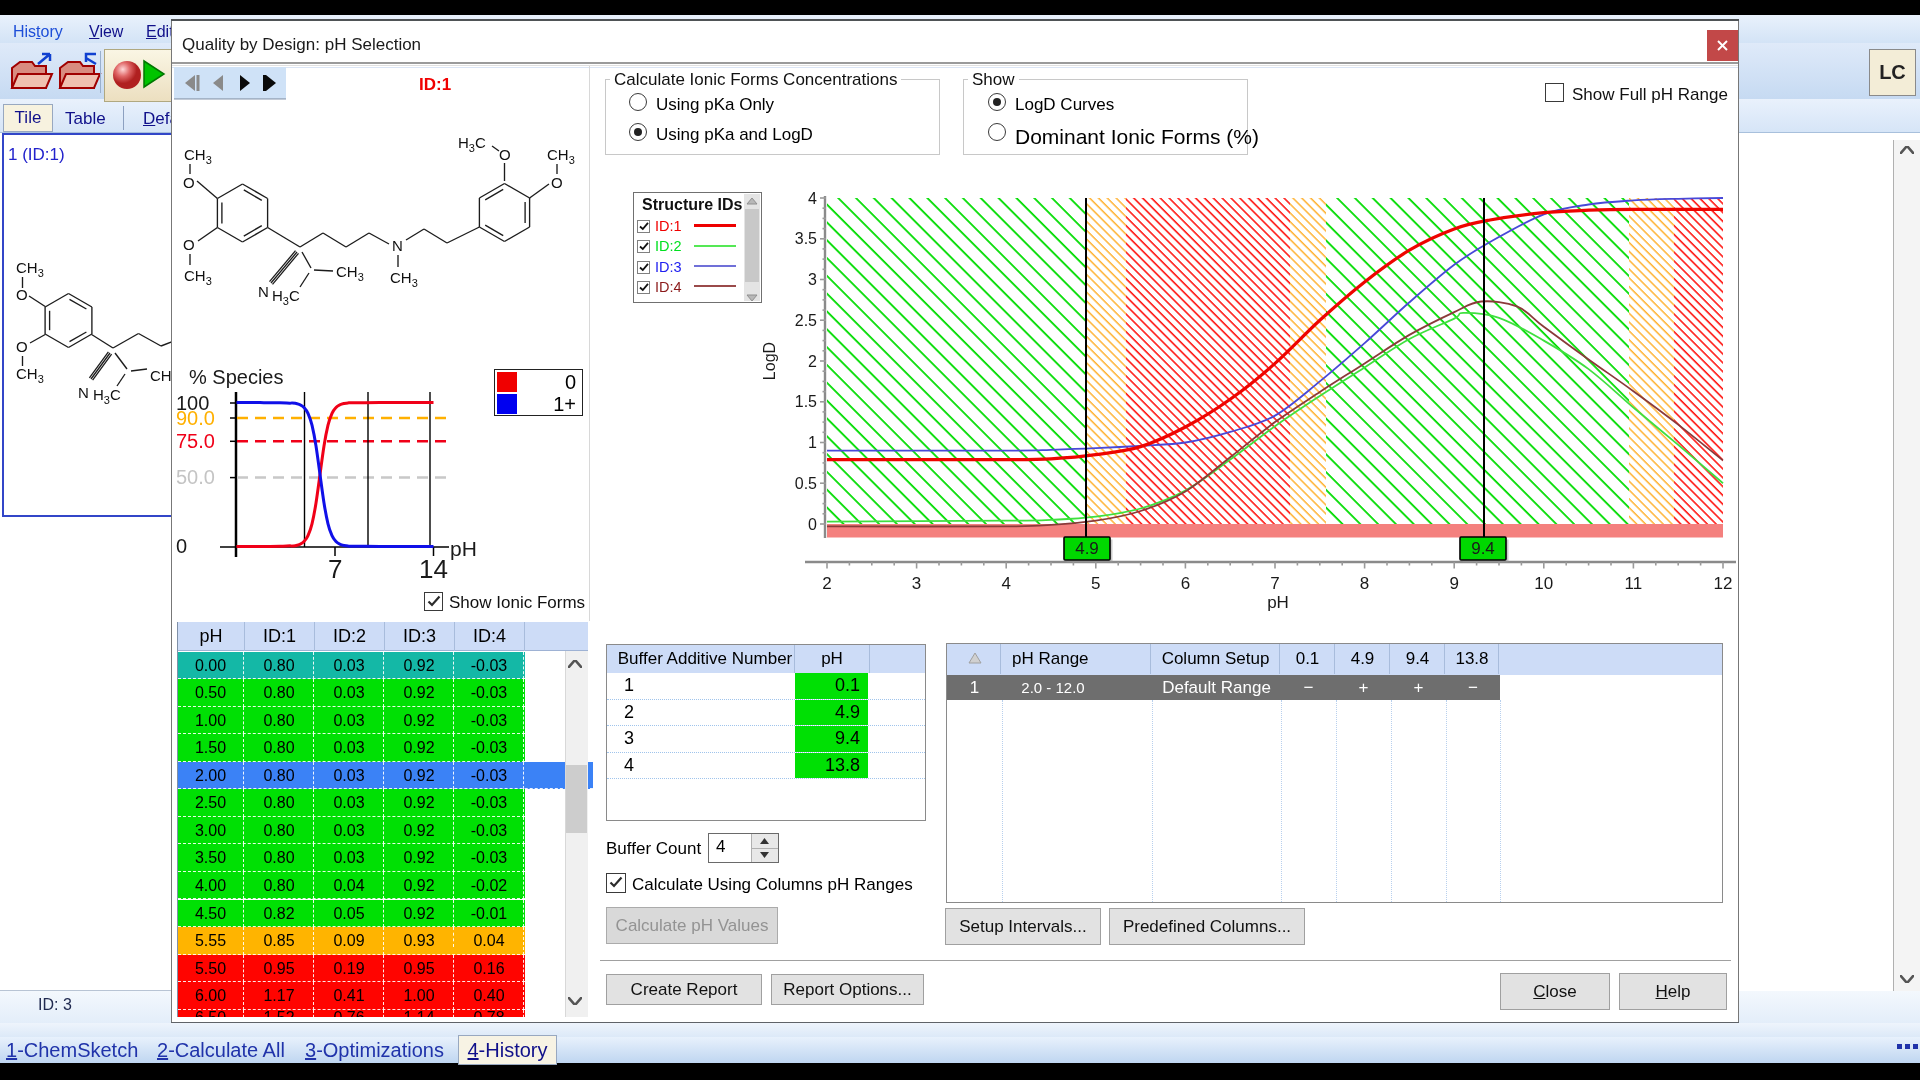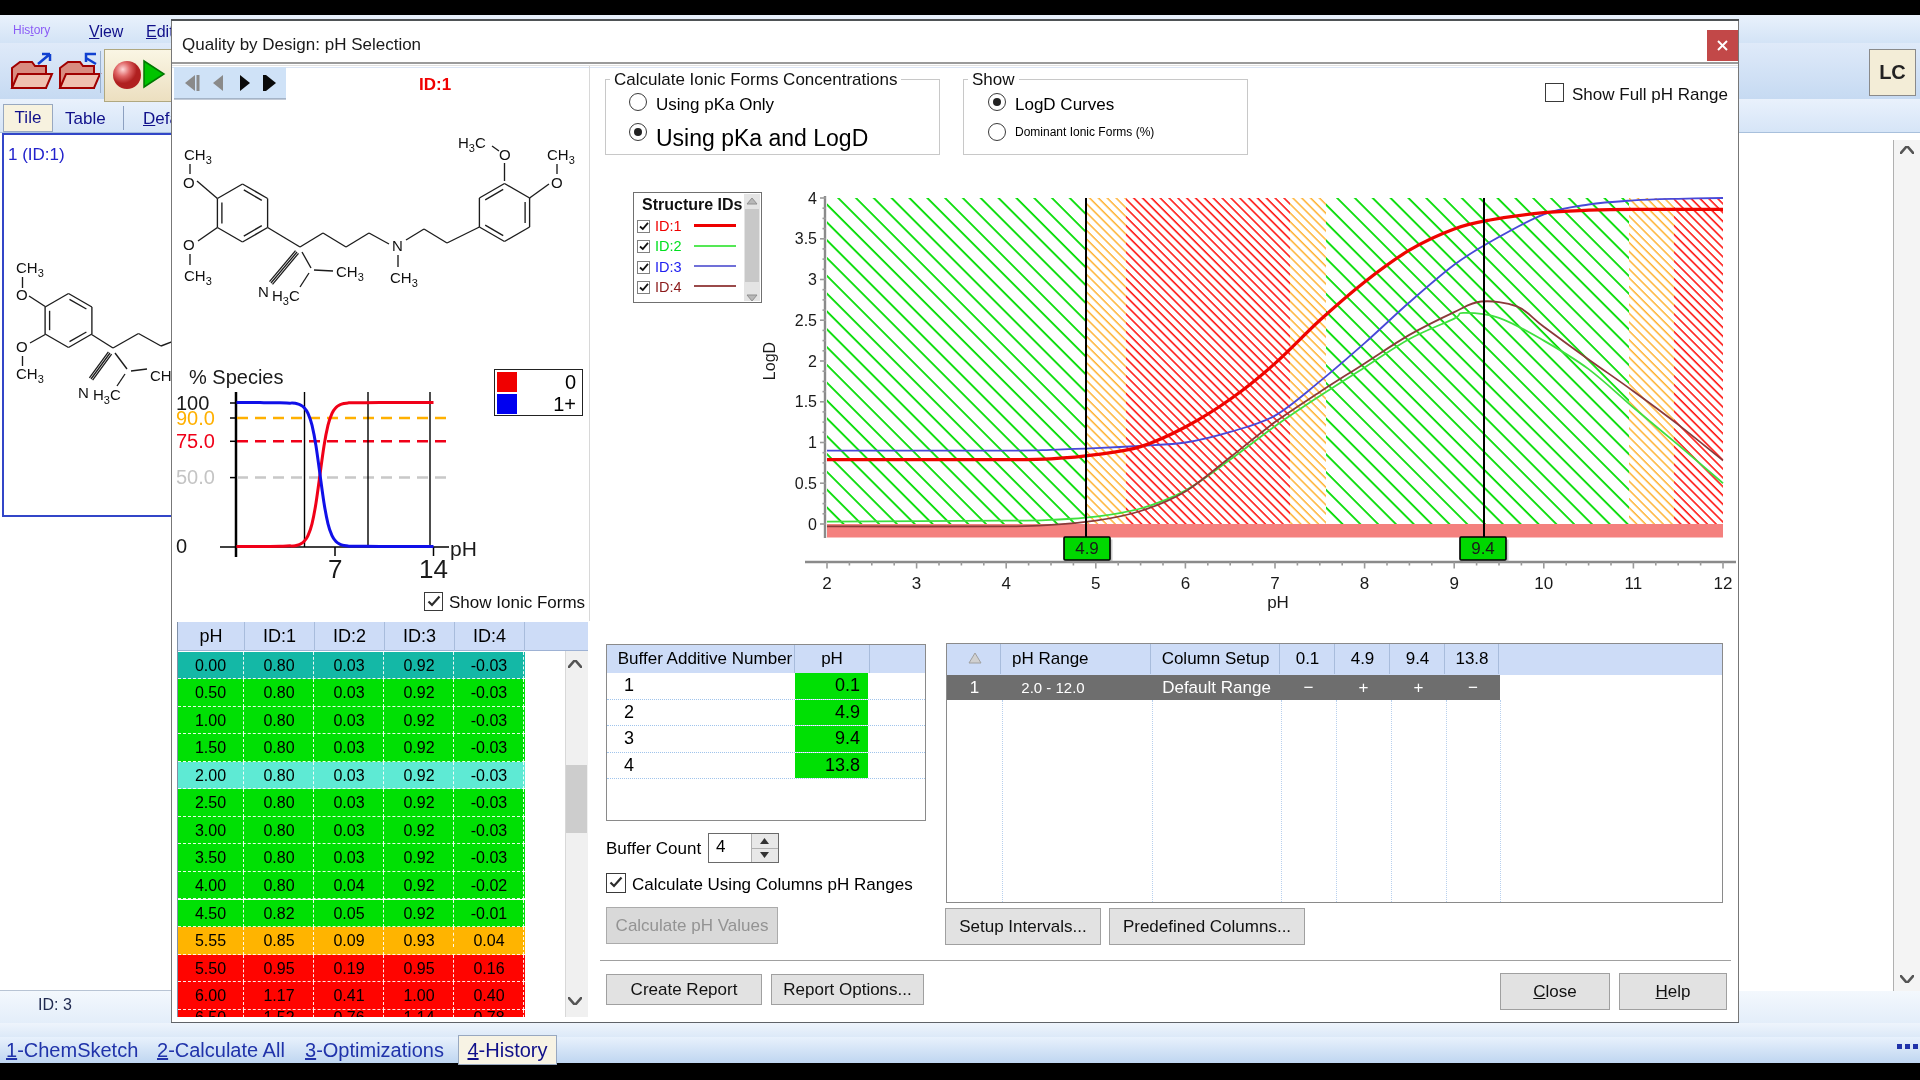--- a/index.html
+++ b/index.html
@@ -10,21 +10,21 @@
 
 <div class="abs" style="left:0;top:0;width:1920px;height:15px;background:#000"></div>
 <div class="abs" style="left:0;top:1063px;width:1920px;height:17px;background:#000"></div>
 <div class="abs" style="left:0;top:15px;width:1920px;height:28px;background:linear-gradient(#e9f1fc,#d3e3f6)"></div>
 <div class="abs" style="left:0;top:43px;width:1920px;height:56px;background:linear-gradient(#dfeaf9,#c6daf2)"></div>
 <div class="abs" style="left:0;top:99px;width:1920px;height:34px;background:linear-gradient(#e9f1fc,#d6e5f7);border-bottom:1px solid #a8c0dc;box-sizing:border-box"></div>
 <div class="abs" style="left:0;top:133px;width:1920px;height:858px;background:#fff"></div>
 <div class="abs" style="left:0;top:991px;width:1920px;height:46px;background:linear-gradient(#f3f8fd,#dce9f8)"></div>
 <div class="abs" style="left:0;top:1037px;width:1920px;height:26px;background:linear-gradient(#e8f1fc,#bfd6f1)"></div>
 
-<div class="abs" style="left:13px;top:23px;font-size:12px;color:#8b5cf6">His<u>t</u>ory</div>
+<div class="abs" style="left:13px;top:23px;font-size:16px;color:#1d4ed8">His<u>t</u>ory</div>
 <div class="abs" style="left:89px;top:23px;font-size:16px;color:#10108a"><u>V</u>iew</div>
 <div class="abs" style="left:146px;top:23px;font-size:16px;color:#10108a"><u>E</u>dit</div>
 <svg style="position:absolute;left:8px;top:50px" width="95" height="48" viewBox="0 0 95 48">
 <g stroke="#a00000" stroke-width="2" fill="#e8a9a0">
 <path d="M4 18 L12 12 L24 12 L27 16 L38 16 L38 38 L4 38 Z" fill="#d98c80"></path>
 <path d="M4 38 L10 24 L44 24 L38 38 Z" fill="#f0c0b0"></path>
 </g>
 <g stroke="#1040d0" stroke-width="2.5" fill="none">
 <path d="M30 14 L42 4 M42 4 L34 4 M42 4 L42 11"></path>
 </g>
@@ -267,21 +267,21 @@
     <div style="position:absolute;left:207px;top:0;width:68px;height:27.55px;border-right:1px dashed rgba(255,255,255,0.9);text-align:center;line-height:27.55px">0.92</div>
     <div style="position:absolute;left:277px;top:0;width:68px;height:27.55px;border-right:1px dashed rgba(255,255,255,0.9);text-align:center;line-height:27.55px">-0.03</div>
   </div>
 <div style="position:absolute;left:178px;top:734.1px;width:347px;height:27.55px;background:#00e004;border-bottom:1px dashed rgba(255,255,255,0.9);box-sizing:border-box">
     <div style="position:absolute;left:0px;top:0;width:65px;height:27.55px;border-right:1px dashed rgba(255,255,255,0.9);text-align:center;line-height:27.55px">1.50</div>
     <div style="position:absolute;left:67px;top:0;width:68px;height:27.55px;border-right:1px dashed rgba(255,255,255,0.9);text-align:center;line-height:27.55px">0.80</div>
     <div style="position:absolute;left:137px;top:0;width:68px;height:27.55px;border-right:1px dashed rgba(255,255,255,0.9);text-align:center;line-height:27.55px">0.03</div>
     <div style="position:absolute;left:207px;top:0;width:68px;height:27.55px;border-right:1px dashed rgba(255,255,255,0.9);text-align:center;line-height:27.55px">0.92</div>
     <div style="position:absolute;left:277px;top:0;width:68px;height:27.55px;border-right:1px dashed rgba(255,255,255,0.9);text-align:center;line-height:27.55px">-0.03</div>
   </div>
-<div style="position:absolute;left:178px;top:761.7px;width:347px;height:27.55px;background:#5eead4;border-bottom:1px dashed rgba(255,255,255,0.9);box-sizing:border-box">
+<div style="position:absolute;left:178px;top:761.7px;width:415px;height:27.55px;background:#3b82f6;border-bottom:1px dashed rgba(255,255,255,0.9);box-sizing:border-box">
     <div style="position:absolute;left:0px;top:0;width:65px;height:27.55px;border-right:1px dashed rgba(255,255,255,0.9);text-align:center;line-height:27.55px">2.00</div>
     <div style="position:absolute;left:67px;top:0;width:68px;height:27.55px;border-right:1px dashed rgba(255,255,255,0.9);text-align:center;line-height:27.55px">0.80</div>
     <div style="position:absolute;left:137px;top:0;width:68px;height:27.55px;border-right:1px dashed rgba(255,255,255,0.9);text-align:center;line-height:27.55px">0.03</div>
     <div style="position:absolute;left:207px;top:0;width:68px;height:27.55px;border-right:1px dashed rgba(255,255,255,0.9);text-align:center;line-height:27.55px">0.92</div>
     <div style="position:absolute;left:277px;top:0;width:68px;height:27.55px;border-right:1px dashed rgba(255,255,255,0.9);text-align:center;line-height:27.55px">-0.03</div>
   </div>
 <div style="position:absolute;left:178px;top:789.2px;width:347px;height:27.55px;background:#00e004;border-bottom:1px dashed rgba(255,255,255,0.9);box-sizing:border-box">
     <div style="position:absolute;left:0px;top:0;width:65px;height:27.55px;border-right:1px dashed rgba(255,255,255,0.9);text-align:center;line-height:27.55px">2.50</div>
     <div style="position:absolute;left:67px;top:0;width:68px;height:27.55px;border-right:1px dashed rgba(255,255,255,0.9);text-align:center;line-height:27.55px">0.80</div>
     <div style="position:absolute;left:137px;top:0;width:68px;height:27.55px;border-right:1px dashed rgba(255,255,255,0.9);text-align:center;line-height:27.55px">0.03</div>
@@ -353,29 +353,29 @@
     <polyline points="0,0 7.0,8 14,0" fill="none" stroke="#555" stroke-width="2.6"></polyline>
   </svg>
 
 <div class="abs" style="left:605px;top:79px;width:333px;height:74px;border:1px solid #c8c8c8"></div>
 <div class="abs" style="left:610px;top:70px;background:#fff;padding:0 4px;font-size:17px;color:#111">Calculate Ionic Forms Concentrations</div>
 <div style="position:absolute;left:629px;top:93px;width:16px;height:16px;border:1.6px solid #3a3a3a;border-radius:50%;background:#fff"></div>
 <div class="abs" style="left:656px;top:95px;font-size:17px">Using pKa Only</div>
 <div style="position:absolute;left:629px;top:123px;width:16px;height:16px;border:1.6px solid #3a3a3a;border-radius:50%;background:#fff">
     <div style="position:absolute;left:4px;top:4px;width:8px;height:8px;border-radius:50%;background:#222"></div>
   </div>
-<div class="abs" style="left:656px;top:125px;font-size:23px">Using pKa and LogD</div>
+<div class="abs" style="left:656px;top:125px;font-size:17px">Using pKa and LogD</div>
 <div class="abs" style="left:963px;top:79px;width:283px;height:74px;border:1px solid #c8c8c8"></div>
 <div class="abs" style="left:968px;top:70px;background:#fff;padding:0 4px;font-size:17px;color:#111">Show</div>
 <div style="position:absolute;left:988px;top:93px;width:16px;height:16px;border:1.6px solid #3a3a3a;border-radius:50%;background:#fff">
     <div style="position:absolute;left:4px;top:4px;width:8px;height:8px;border-radius:50%;background:#222"></div>
   </div>
 <div class="abs" style="left:1015px;top:95px;font-size:17px">LogD Curves</div>
 <div style="position:absolute;left:988px;top:123px;width:16px;height:16px;border:1.6px solid #3a3a3a;border-radius:50%;background:#fff"></div>
-<div class="abs" style="left:1015px;top:125px;font-size:12px">Dominant Ionic Forms (%)</div>
+<div class="abs" style="left:1015px;top:125px;font-size:21px">Dominant Ionic Forms (%)</div>
 <div style="position:absolute;left:1545px;top:83px;width:19px;height:19px;border:1.6px solid #3a3a3a;background:#fff;box-sizing:border-box"></div>
 <div class="abs" style="left:1572px;top:85px;font-size:17px;color:#111">Show Full pH Range</div>
 
 <div class="abs" style="left:633px;top:192px;width:129px;height:111px;border:1.5px solid #707070;background:#fff;box-sizing:border-box"></div>
 <div class="abs" style="left:642px;top:196px;font-size:16px;font-weight:bold;color:#111">Structure IDs</div>
 <div style="position:absolute;left:637px;top:220.0px;width:13px;height:13px;border:1px solid #808080;background:#fff;box-sizing:border-box">
     <svg width="10" height="9" viewBox="0 0 10 9" style="position:absolute;left:1px;top:1px">
       <polyline points="1,4.5 3.8,7 9,0.8" fill="none" stroke="#111" stroke-width="1.8"></polyline>
     </svg>
   </div>

